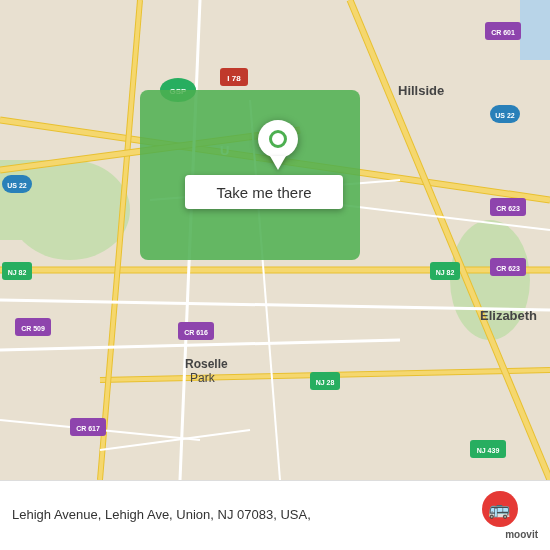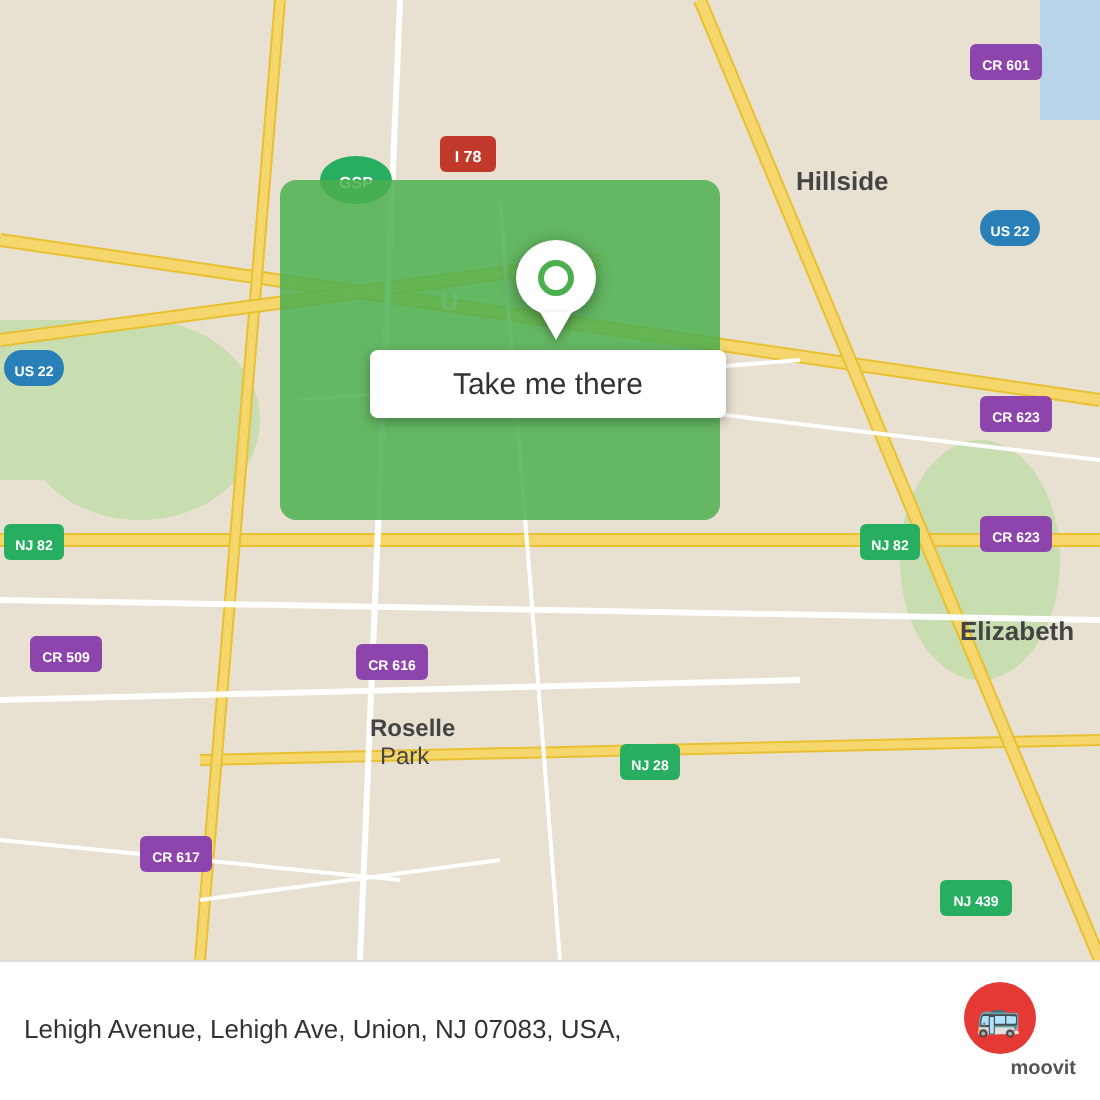--- a/index.html
+++ b/index.html
@@ -79,21 +79,21 @@
       border-top: 14px solid white;
       margin-top: -2px;
       filter: drop-shadow(0 2px 2px rgba(0,0,0,0.3));
     }
 
     
     .take-me-there-btn {
       position: absolute;
       top: 175px;
       left: 185px;
-      width: 178px;
+      width: 158px;
       height: 34px;
       background: white;
       border-radius: 4px;
       display: flex;
       align-items: center;
       justify-content: center;
       font-size: 15px;
       font-weight: 500;
       color: #333;
       box-shadow: 0 2px 6px rgba(0,0,0,0.3);

